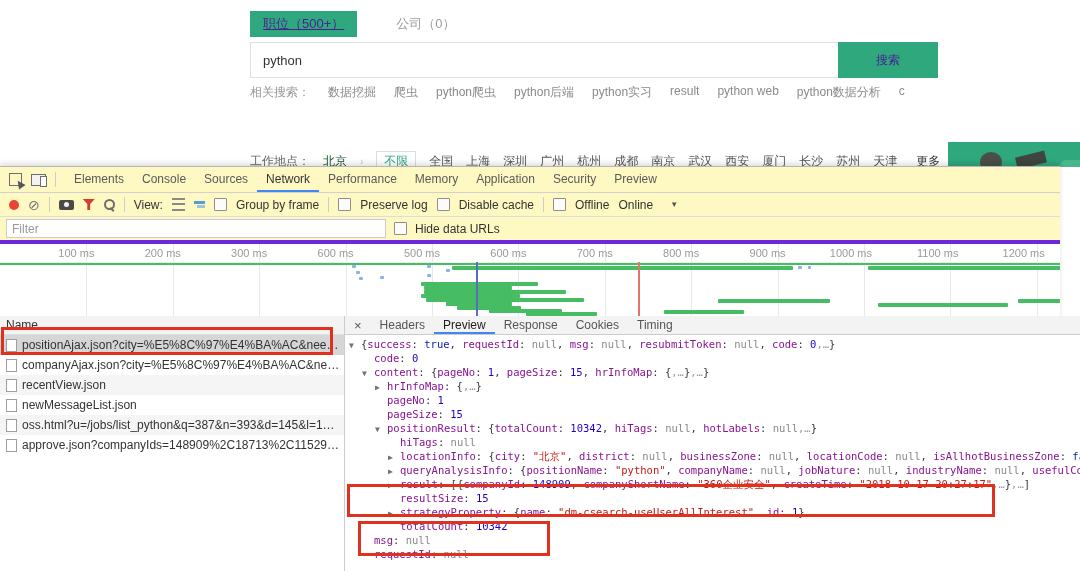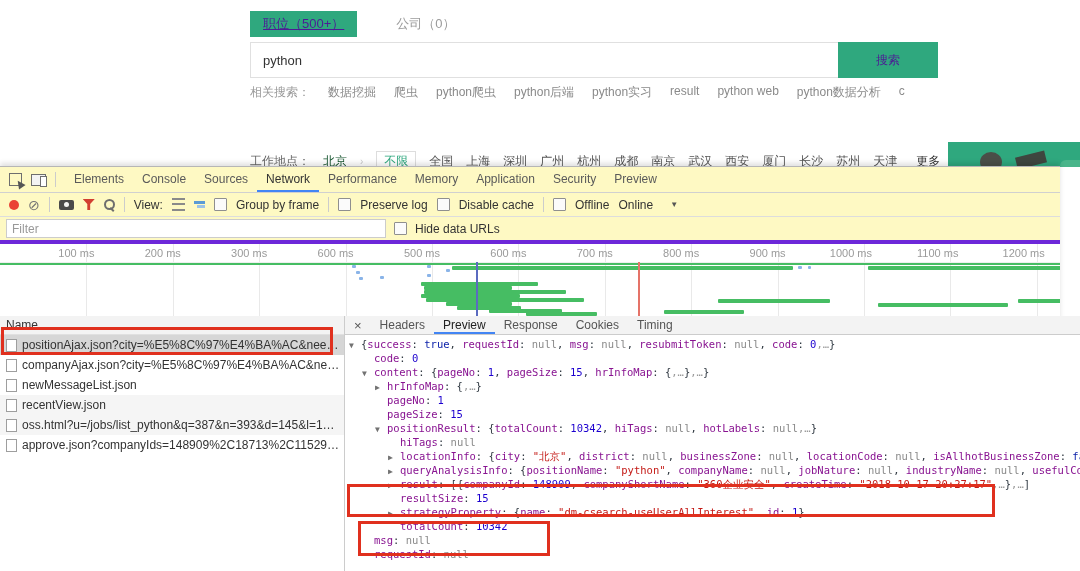--- a/index.html
+++ b/index.html
@@ -271,27 +271,27 @@
       <div id="name-header">Name</div>
       <div id="name-rows">
           <div class="name-row stripe selected">
             <span class="doc-icon"></span>
             <span class="name-text">positionAjax.json?city=%E5%8C%97%E4%BA%AC&amp;needAddtio...</span>
           </div>
           <div class="name-row">
             <span class="doc-icon"></span>
             <span class="name-text">companyAjax.json?city=%E5%8C%97%E4%BA%AC&amp;needAddtio...</span>
           </div>
+          <div class="name-row stripe">
+            <span class="doc-icon"></span>
+            <span class="name-text">recentView.json</span>
+          </div>
           <div class="name-row">
             <span class="doc-icon"></span>
             <span class="name-text">newMessageList.json</span>
-          </div>
-          <div class="name-row stripe">
-            <span class="doc-icon"></span>
-            <span class="name-text">recentView.json</span>
           </div>
           <div class="name-row stripe">
             <span class="doc-icon"></span>
             <span class="name-text">oss.html?u=/jobs/list_python&amp;q=387&amp;n=393&amp;d=145&amp;l=192&amp;...</span>
           </div>
           <div class="name-row">
             <span class="doc-icon"></span>
             <span class="name-text">approve.json?companyIds=148909%2C18713%2C115290%2C.....</span>
           </div>
         </div>

